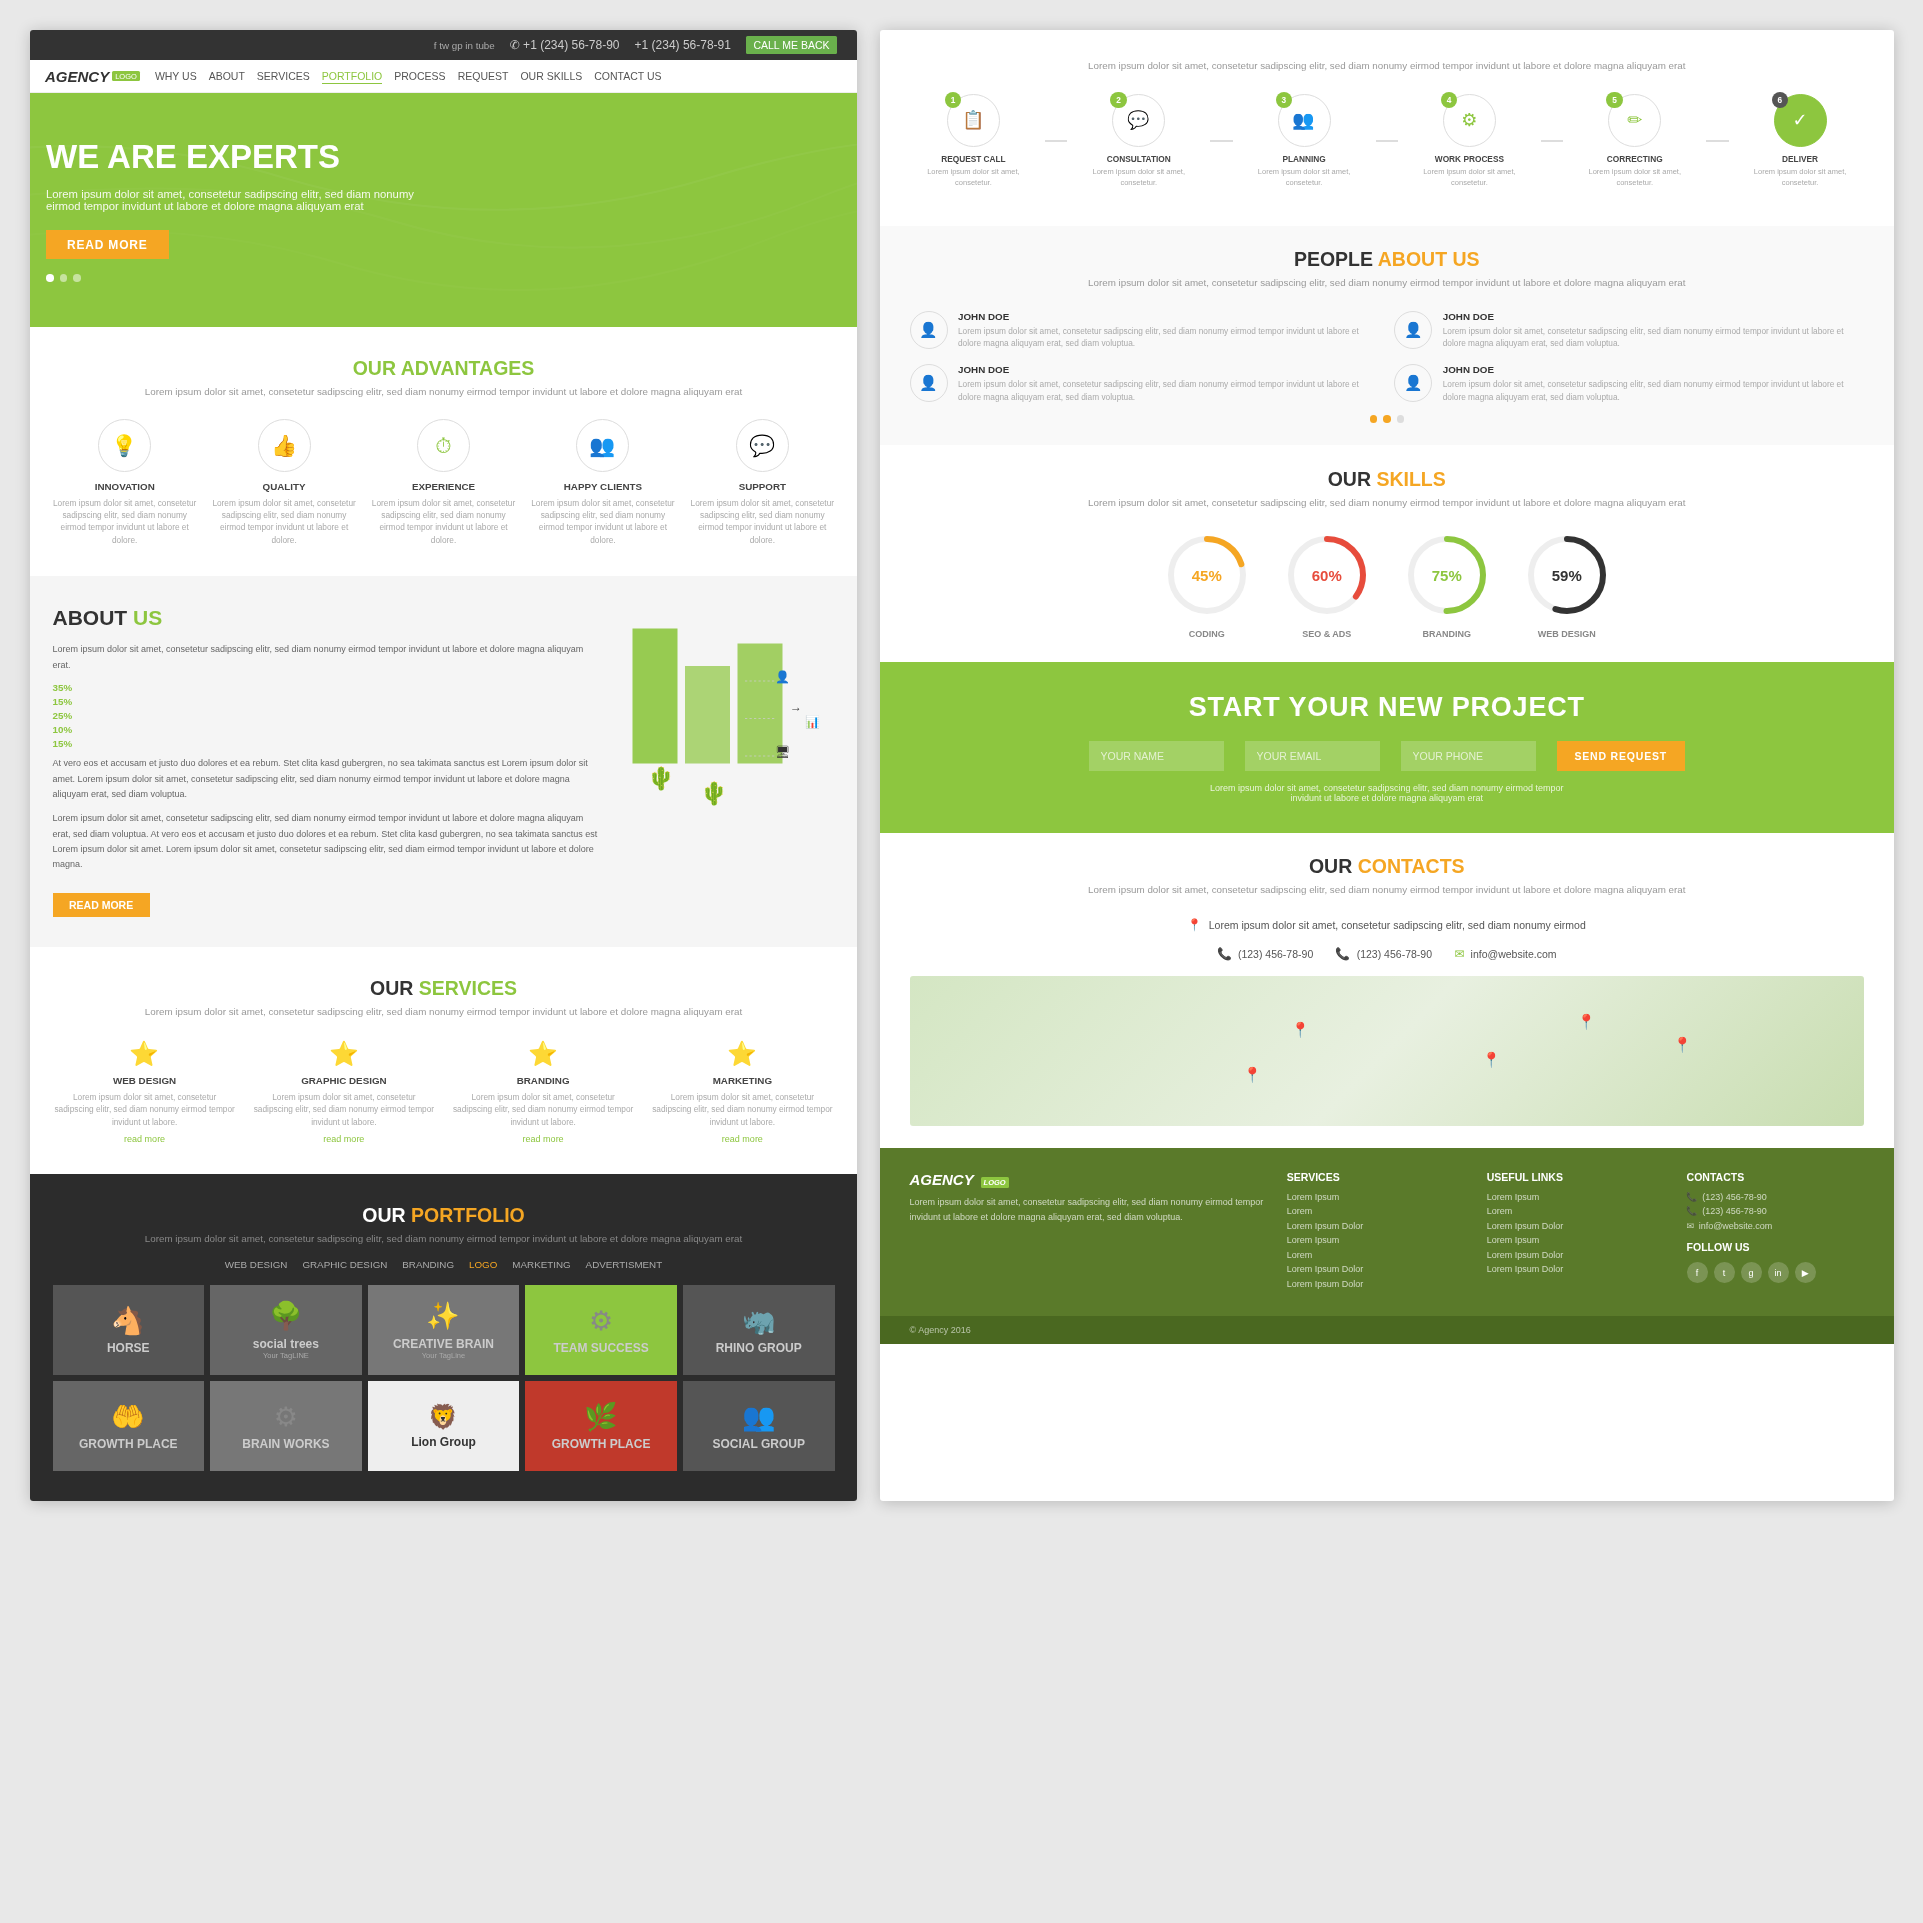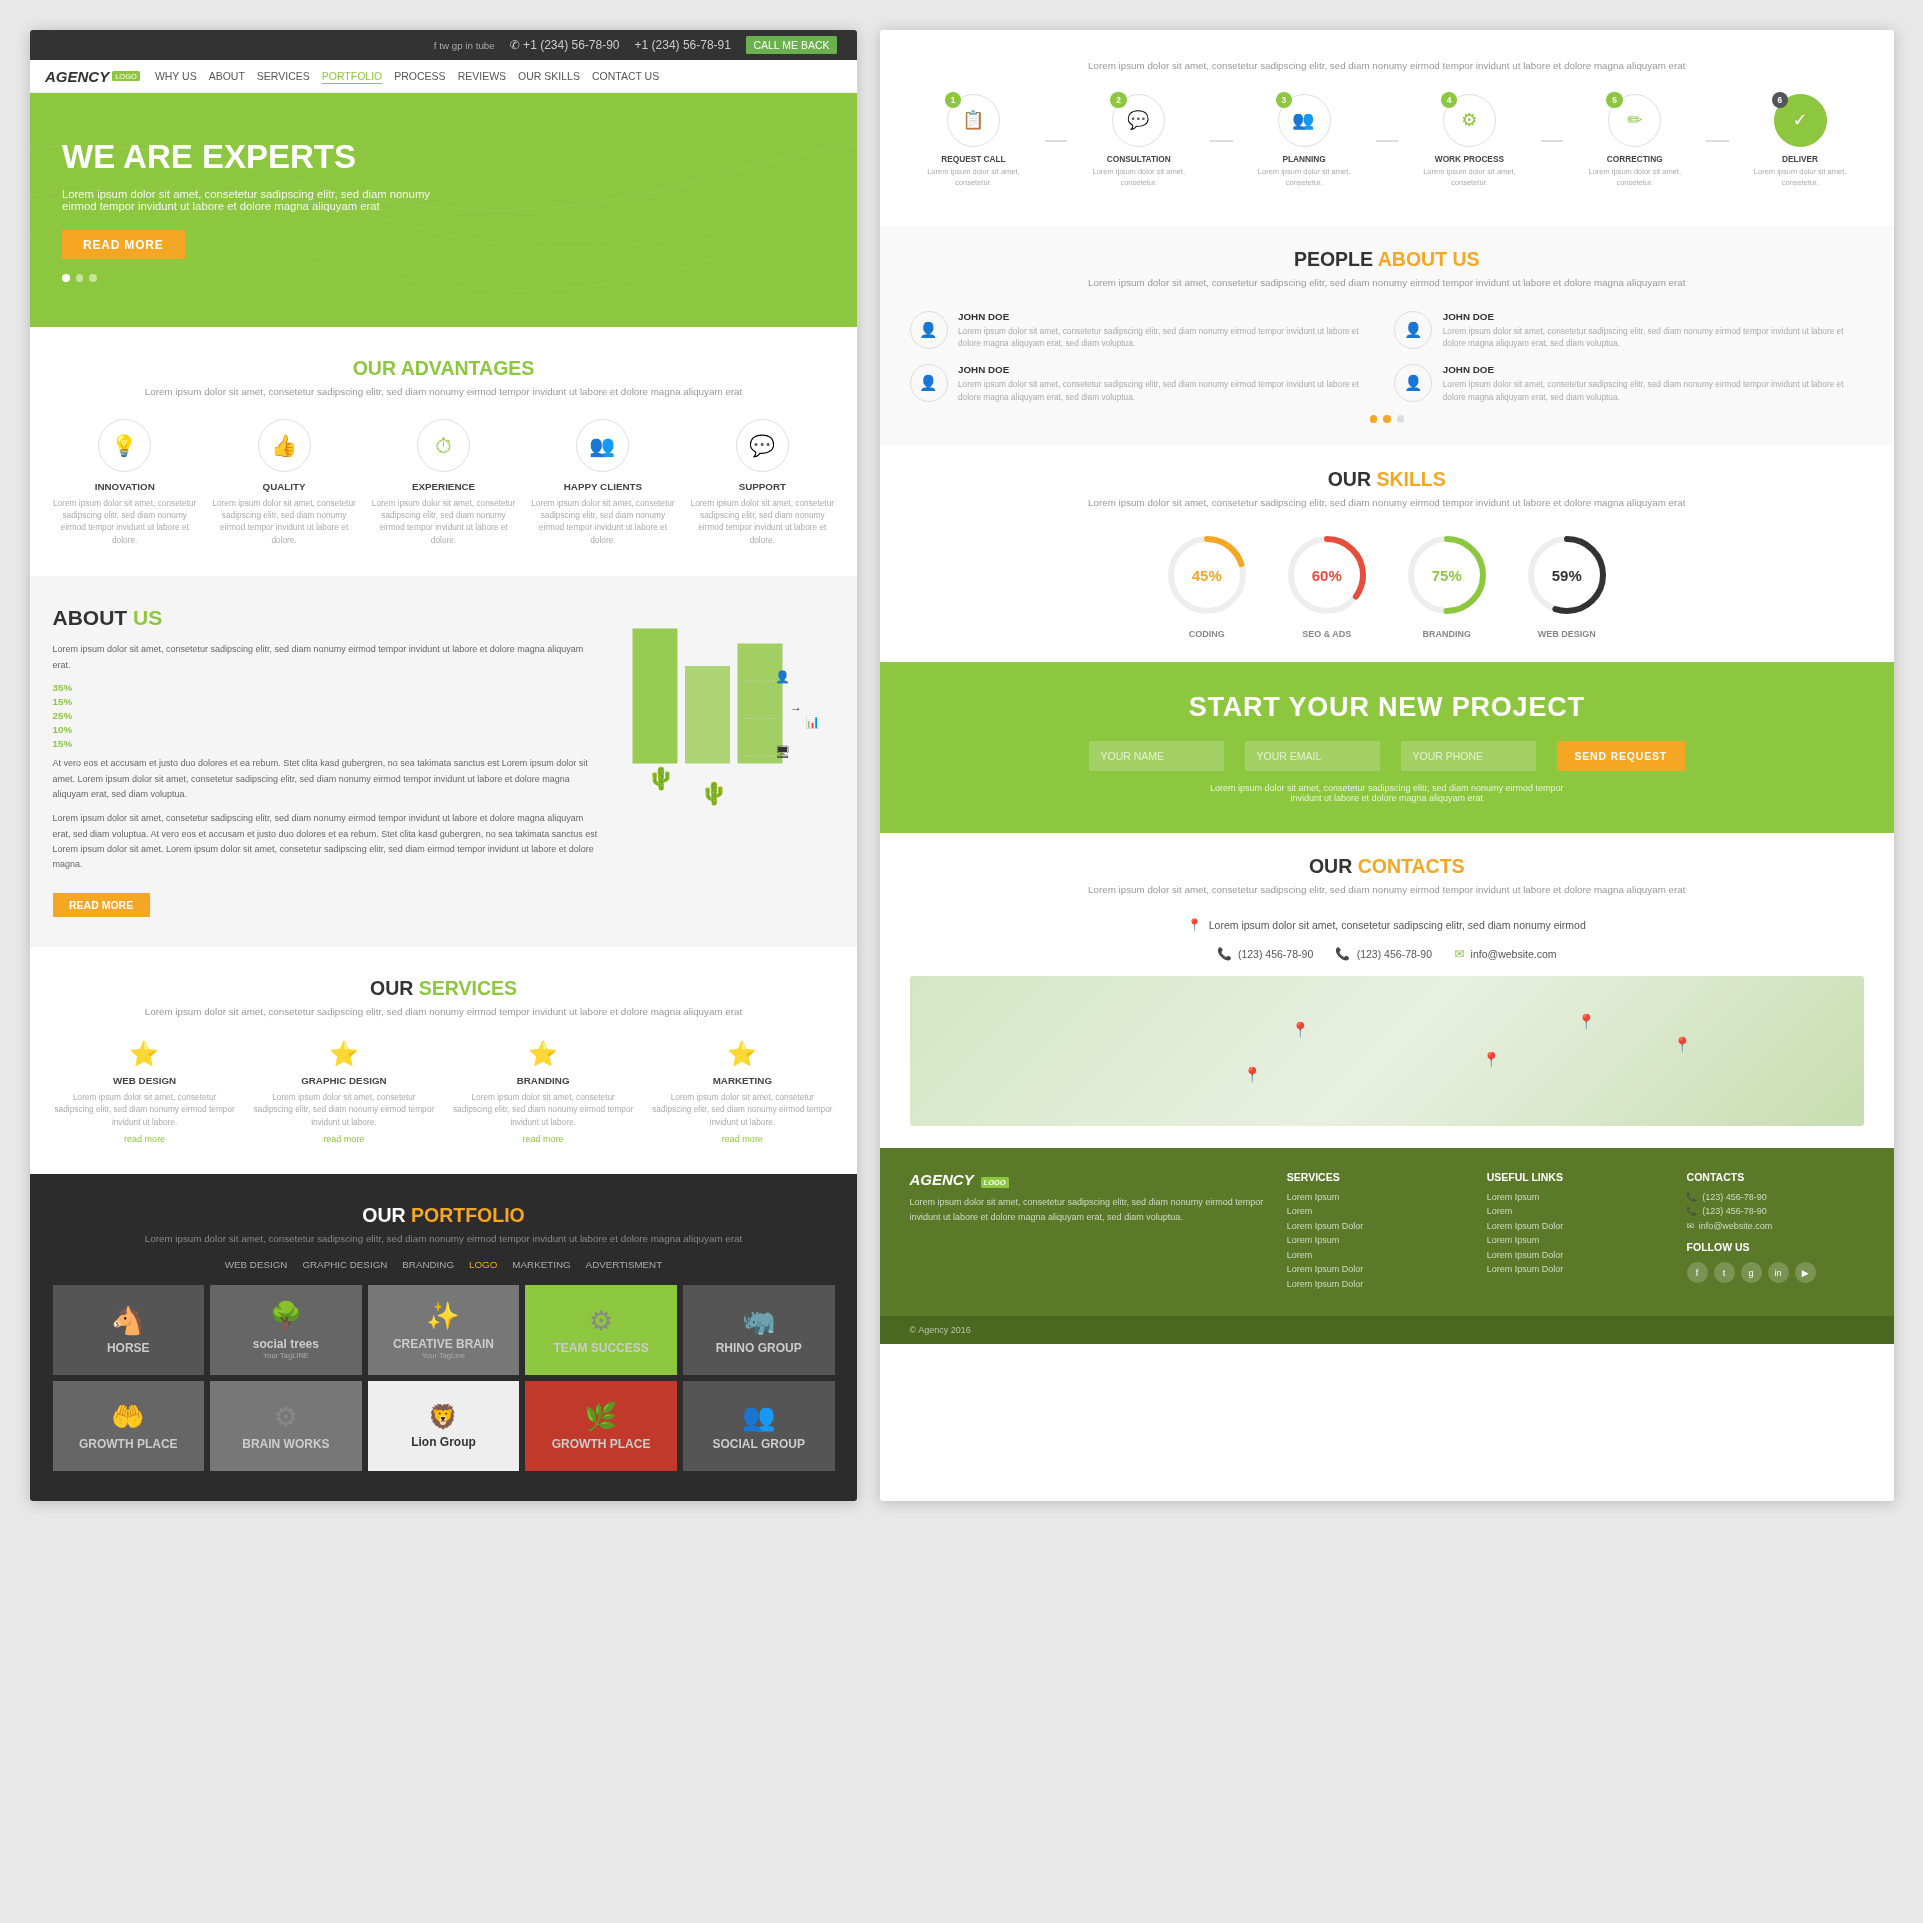--- a/index.html
+++ b/index.html
@@ -15,21 +15,21 @@
     .top-bar .phone { color: #ccc; }
     .top-bar .call-btn { background: #6ab04c; color: #fff; padding: 3px 7.5px; font-size: 10.5px; border-radius: 1.5px; }
     
     
     .nav { background: #fff; padding: 7.5px 15px; display: flex; align-items: center; gap: 15px; border-bottom: 0.8px solid #eee; }
     .nav-items { display: flex; gap: 12px; font-size: 10.5px; color: #555; flex: 1; }
     .nav-item { cursor: pointer; padding: 1.5px 0; }
     .nav-item.active { color: #8dc63f; border-bottom: 1.5px solid #8dc63f; }
     
     
-    .hero { background: #8dc63f; padding: 45px 32px; position: relative; overflow: hidden; min-height: 165px; }
+    .hero { background: #8dc63f; padding: 45px 16px; position: relative; overflow: hidden; min-height: 165px; }
     .hero-bg { position: absolute; top: 0; left: 0; width: 100%; height: 100%; opacity: 0.15; }
     .hero-content { position: relative; z-index: 1; }
     .hero h1 { font-size: 33px; font-weight: 900; color: #fff; margin-bottom: 12px; }
     .hero p { color: rgba(255,255,255,0.9); font-size: 11.3px; max-width: 376px; margin-bottom: 18px; }
     .hero-btn { background: #f5a623; color: #fff; padding: 7.5px 21px; font-size: 12px; font-weight: bold; border: none; cursor: pointer; letter-spacing: 0.8px; }
     .hero-dots { display: flex; gap: 6px; margin-top: 15px; }
     .hero-dot { width: 7.5px; height: 7.5px; border-radius: 50%; background: rgba(255,255,255,0.5); }
     .hero-dot.active { background: #fff; }
     
     
@@ -162,21 +162,21 @@
       <div style="display:flex;align-items:center;">
         <span style="font-style:italic;font-weight:bold;font-size:15px;color:#333;">AGENCY</span>
         <span style="background:#8dc63f;color:#fff;font-size:7.5px;padding:0.8px 3px;border-radius:1.5px;margin-left:3px;">LOGO</span>
       </div>
       <div class="nav-items">
         <span class="nav-item">WHY US</span>
         <span class="nav-item">ABOUT</span>
         <span class="nav-item">SERVICES</span>
         <span class="nav-item active">PORTFOLIO</span>
         <span class="nav-item">PROCESS</span>
-        <span class="nav-item">REVIEWS</span>
+        <span class="nav-item">REQUEST</span>
         <span class="nav-item">OUR SKILLS</span>
         <span class="nav-item">CONTACT US</span>
       </div>
     </div>
 
     <div class="hero">
       <svg class="hero-bg" viewBox="0 0 1100 220" preserveAspectRatio="xMidYMid slice">
         <path d="M0,80 Q200,20 400,80 T800,80 T1100,60" stroke="rgba(255,255,255,0.3)" stroke-width="2" fill="none"></path>
         <path d="M0,120 Q300,60 500,120 T900,100 T1100,120" stroke="rgba(255,255,255,0.2)" stroke-width="2" fill="none"></path>
         <path d="M0,160 Q250,100 450,160 T850,140 T1100,160" stroke="rgba(255,255,255,0.15)" stroke-width="2" fill="none"></path>

